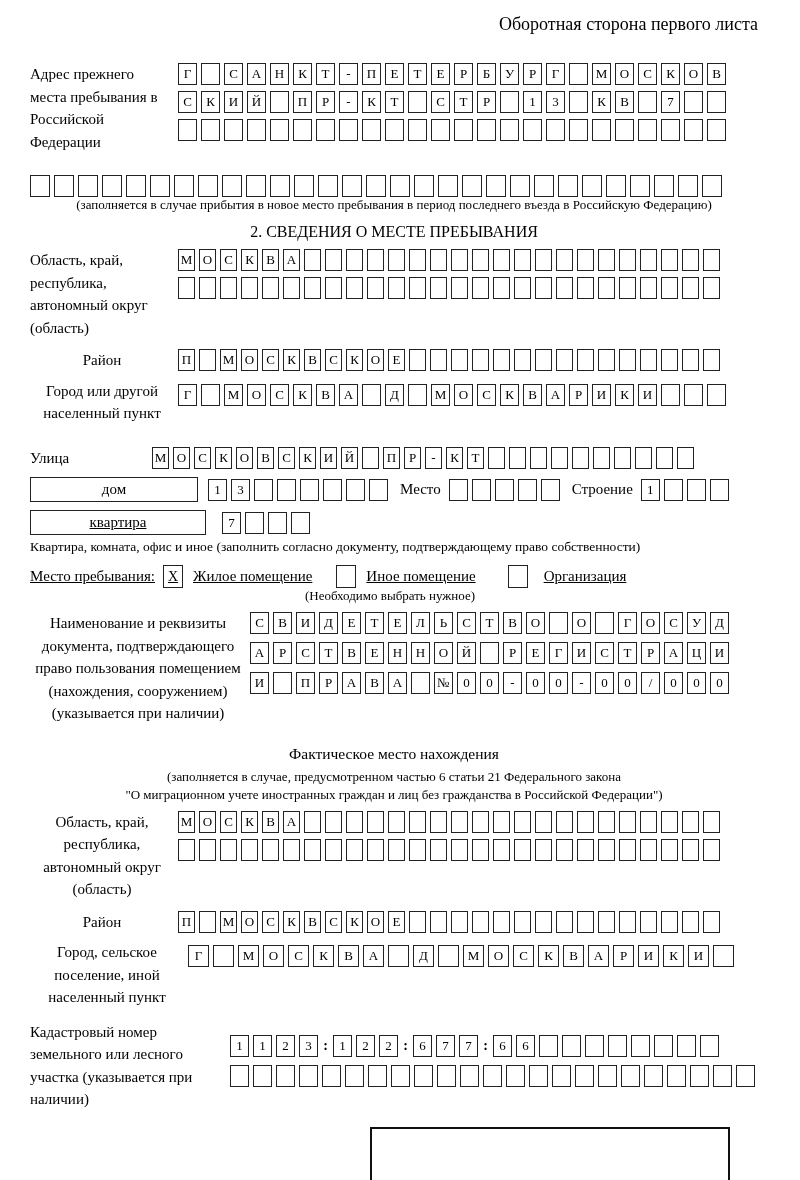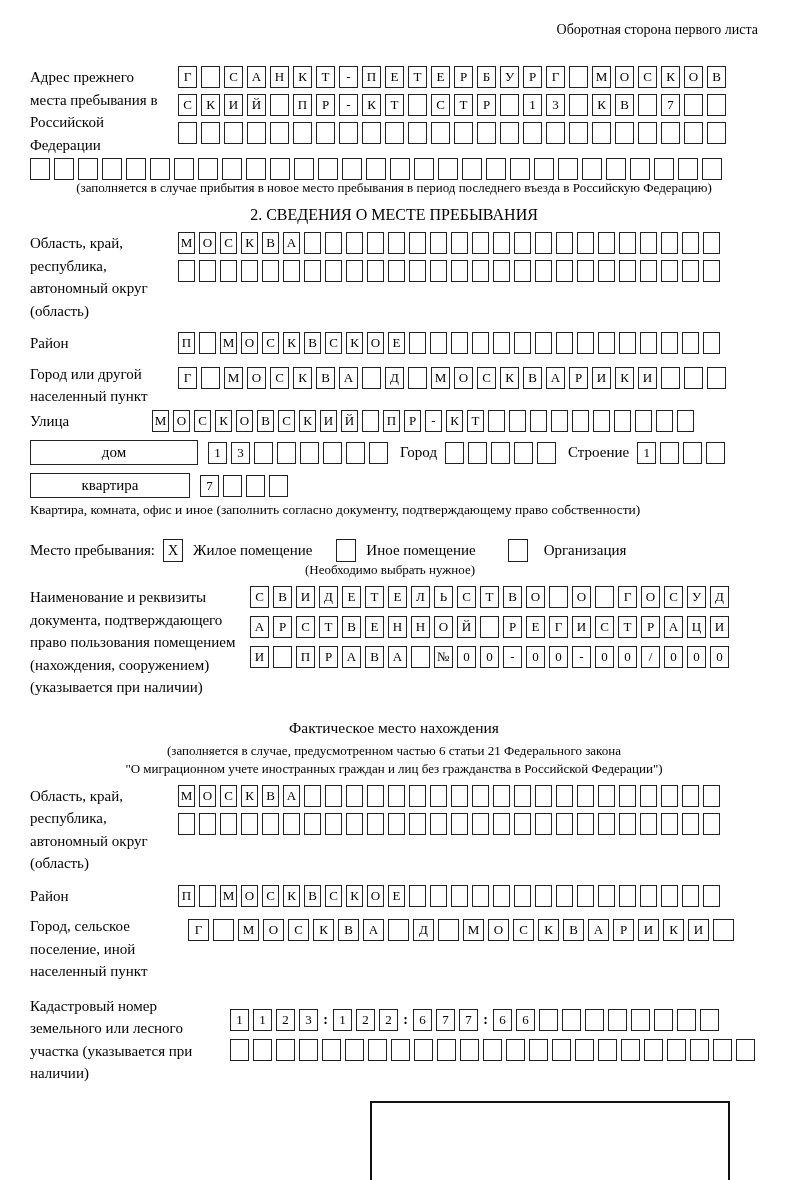--- a/index.html
+++ b/index.html
@@ -2,21 +2,21 @@
 <html lang="ru"><head>
 <meta charset="utf-8">
 <style>
   html,body { margin:0; padding:0; background:#fff; }
   body {
     width:800px; height:1180px; overflow:hidden;
     font-family:"Liberation Serif", serif; color:#000;
   }
   .page { padding:10px 42px 0 30px; box-sizing:border-box; }
 
-  .backside { text-align:right; font-size:14px; margin-top:12px; }
+  .backside { text-align:right; font-size:18px; margin-top:4px; }
 
   .frow { display:flex; align-items:flex-start; }
   .label { width:148px; flex:none; font-size:15px; line-height:1.5; padding-right:4px; box-sizing:border-box; }
   .rows { display:flex; flex-direction:column; gap:6px; }
 
   .cellrow { display:flex; gap:4px; flex:none; }
   .cell {
     width:17px; height:20px; flex:none;
     border:1.6px solid #222; background:#fff;
     display:inline-flex; align-items:center; justify-content:center;
@@ -33,35 +33,35 @@
   .sec-title { font-size:16px; font-weight:normal; text-align:center; margin:10px 0 8px 0; }
   .sub-title { font-size:15.5px; font-weight:normal; text-align:center; margin:20px 0 6px 0; }
 
   .inline-row { display:flex; align-items:center; margin-top:8px; }
   .wide-box {
     border:1.6px solid #222; height:25px; box-sizing:border-box;
     display:inline-flex; align-items:center; justify-content:center;
     font-size:15px; flex:none;
   }
   .house-box { width:168px; margin-right:10px; }
-  .apt-box { width:160px; margin-right:10px; }
+  .apt-box { width:176px; margin-right:16px;text-decoration:underline; }
   .inline-lbl { font-size:15px; margin:0 8px 0 12px; }
 
-  .stay-row { display:flex; align-items:center; margin-top:21px; font-size:15px; }
+  .stay-row { display:flex; align-items:center; margin-top:10px; font-size:15px;text-decoration:underline; }
   .checkbox {
     width:20px; height:23px; flex:none; box-sizing:border-box;
     border:1.6px solid #222; margin:0 10px 0 10px;
     display:inline-flex; align-items:center; justify-content:center; font-size:14px;
   }
   .checkbox.first { margin-left:8px; }
   .opt-gap { margin-right:14px; }
 
   .doc-label { width:220px; }
-  .mt4 { margin-top:4px; } .mt6 { margin-top:2px; } .mt8 { margin-top:8px; }
-  .mt10 { margin-top:10px; } .mt12 { margin-top:12px; } .mt28 { margin-top:28px; }
+  .mt4 { margin-top:4px; } .mt6 { margin-top:22px; } .mt8 { margin-top:8px;text-align:center; }
+  .mt10 { margin-top:10px;text-align:center; } .mt12 { margin-top:12px; } .mt28 { margin-top:28px; }
 
   .stamp-box {
     margin:16px 0 0 340px; width:360px; height:170px;
     border:2px solid #111; box-sizing:border-box; background:#fff;
   }
 </style>
 </head>
 <body>
 
 <div class="page">
@@ -347,21 +347,21 @@
     <span class="cellrow">
         <span class="cell">1</span>
         <span class="cell">3</span>
         <span class="cell"></span>
         <span class="cell"></span>
         <span class="cell"></span>
         <span class="cell"></span>
         <span class="cell"></span>
         <span class="cell"></span>
       </span>
-    <span class="inline-lbl">Город</span>
+    <span class="inline-lbl">Место</span>
     <span class="cellrow">
         <span class="cell"></span>
         <span class="cell"></span>
         <span class="cell"></span>
         <span class="cell"></span>
         <span class="cell"></span>
       </span>
     <span class="inline-lbl">Строение</span>
     <span class="cellrow">
         <span class="cell">1</span>

